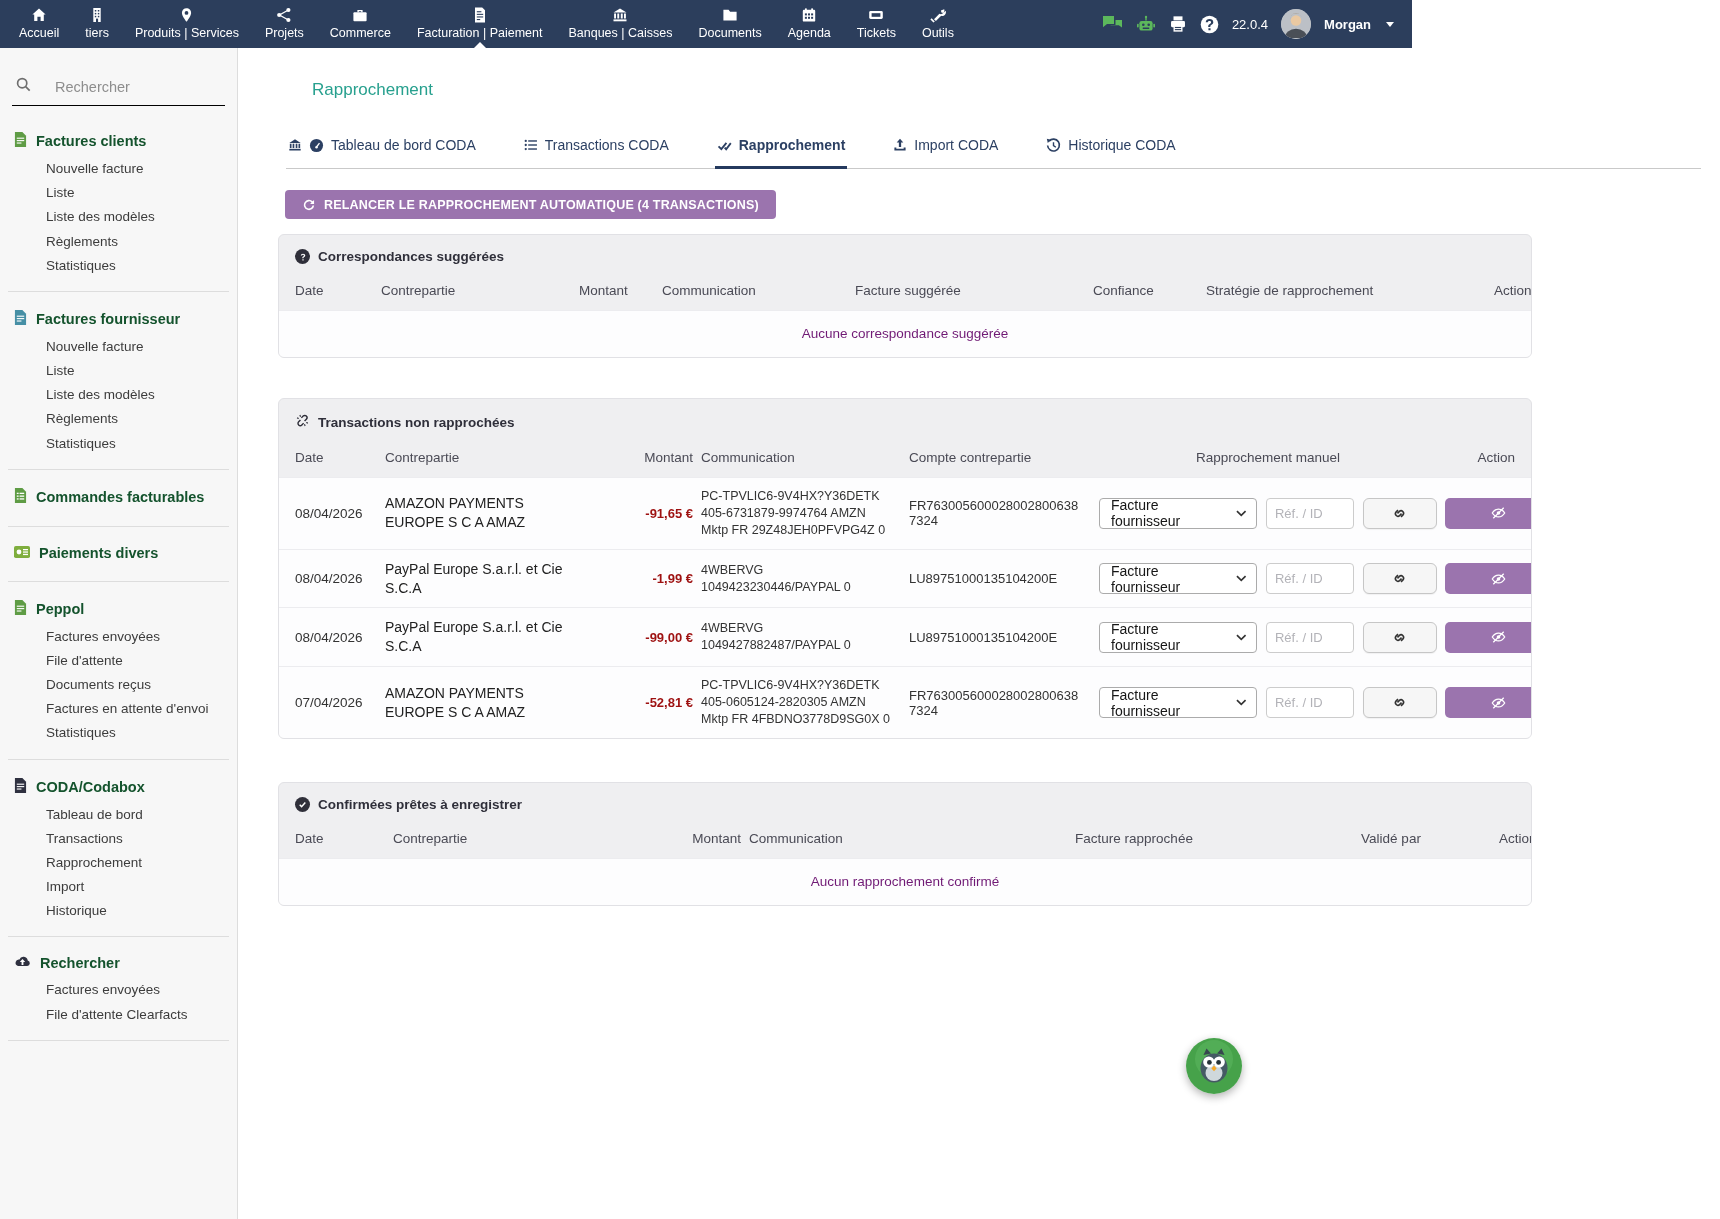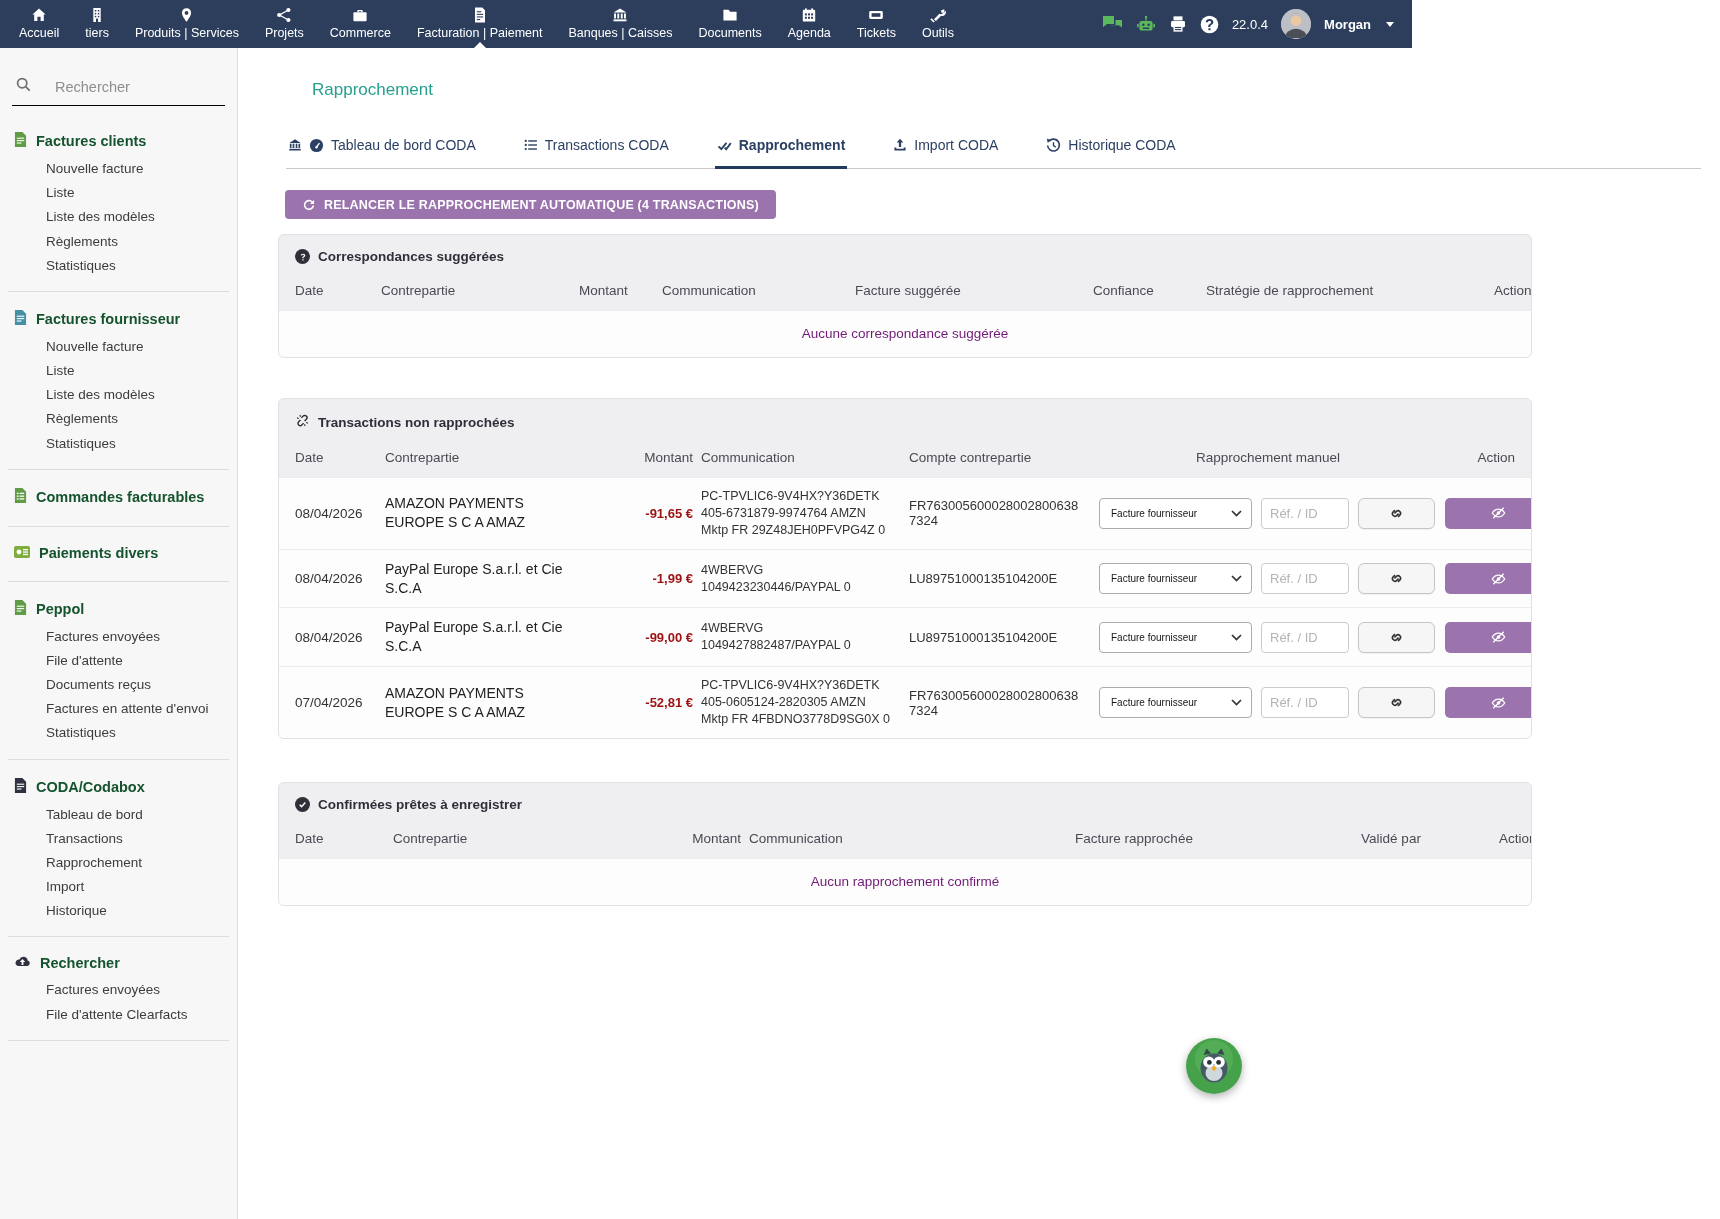--- a/index.html
+++ b/index.html
@@ -64,21 +64,21 @@
   .al-c { text-align:center; }
 
   .cell-date { font-size:13.5px; color:#333; }
   .cell-cp { font-size:14px; color:#222; line-height:1.35; padding-right:14px; }
   .cell-amt { font-size:13px; font-weight:bold; color:#9e1111; text-align:right; white-space:nowrap; }
   .cell-comm { font-size:12.5px; color:#333; line-height:1.35; word-break:break-word; padding-right:6px; }
   .cell-acct { font-size:13px; color:#333; word-break:break-all; padding-right:10px; }
   .cell-ctrl { display:flex; align-items:center; gap:9px; }
   .cell-act { display:flex; justify-content:flex-end; }
 
-  .select-fake { display:inline-flex; align-items:center; justify-content:space-between; gap:10px; background:#fff; border:1px solid #ababab; border-radius:4px; height:31px; padding:0 9px 0 11px; font-size:10px; color:#161616; min-width:153px; cursor:pointer; }
+  .select-fake { display:inline-flex; align-items:center; justify-content:space-between; gap:10px; background:#fff; border:1px solid #ababab; border-radius:4px; height:31px; padding:0 9px 0 11px; font-size:14px; color:#161616; min-width:153px; cursor:pointer; }
   .ref-input { width:88px; height:31px; border:1px solid #ccc; border-radius:4px; padding:0 8px; font-size:13px; font-family:"Liberation Sans",sans-serif; color:#333; }
   .ref-input::placeholder { color:#b3b3b8; }
   .link-btn { width:77px; height:31px; background:#f6f6f6; border:1px solid #c6c6c6; border-radius:6px; display:flex; align-items:center; justify-content:center; cursor:pointer; box-shadow:0 1px 1px rgba(0,0,0,.05); }
   .eye-btn { width:107px; height:31px; background:#9b74ae; border:none; border-radius:5px; display:flex; align-items:center; justify-content:center; cursor:pointer; }
 
   .circ-ic { width:15px; height:15px; border-radius:50%; background:#2f2f3a; display:inline-flex; align-items:center; justify-content:center; flex:0 0 15px; }
 
   
   .fab { position:absolute; right:170px; bottom:125px; width:56px; height:56px; border-radius:50%; cursor:pointer; box-shadow:0 3px 8px rgba(0,0,0,.3); }
 </style>

